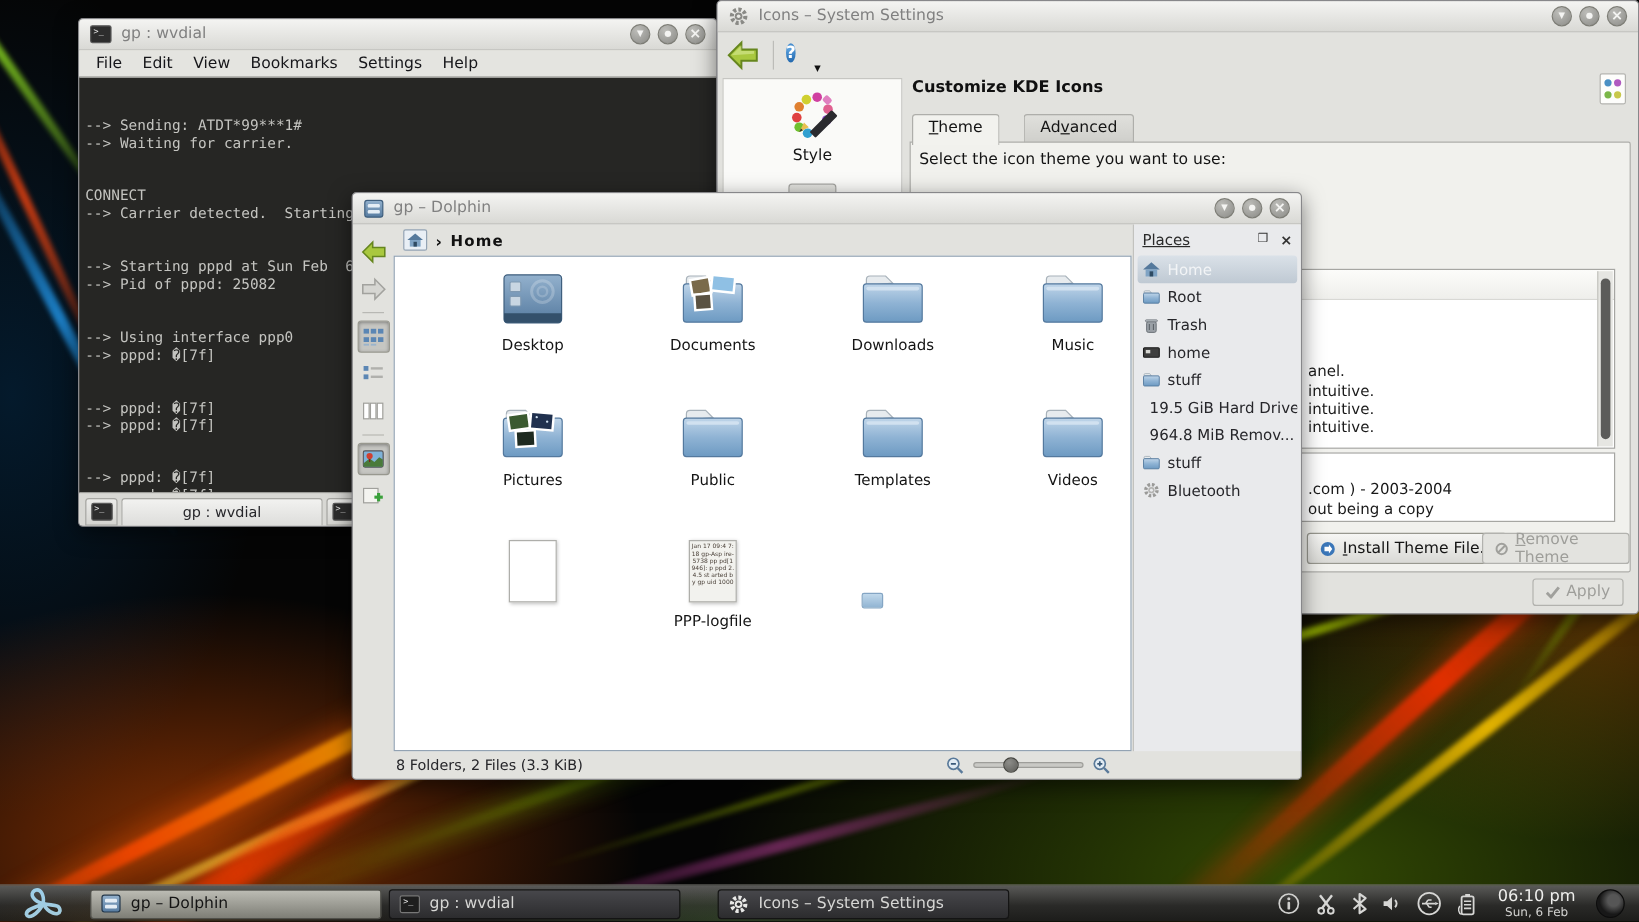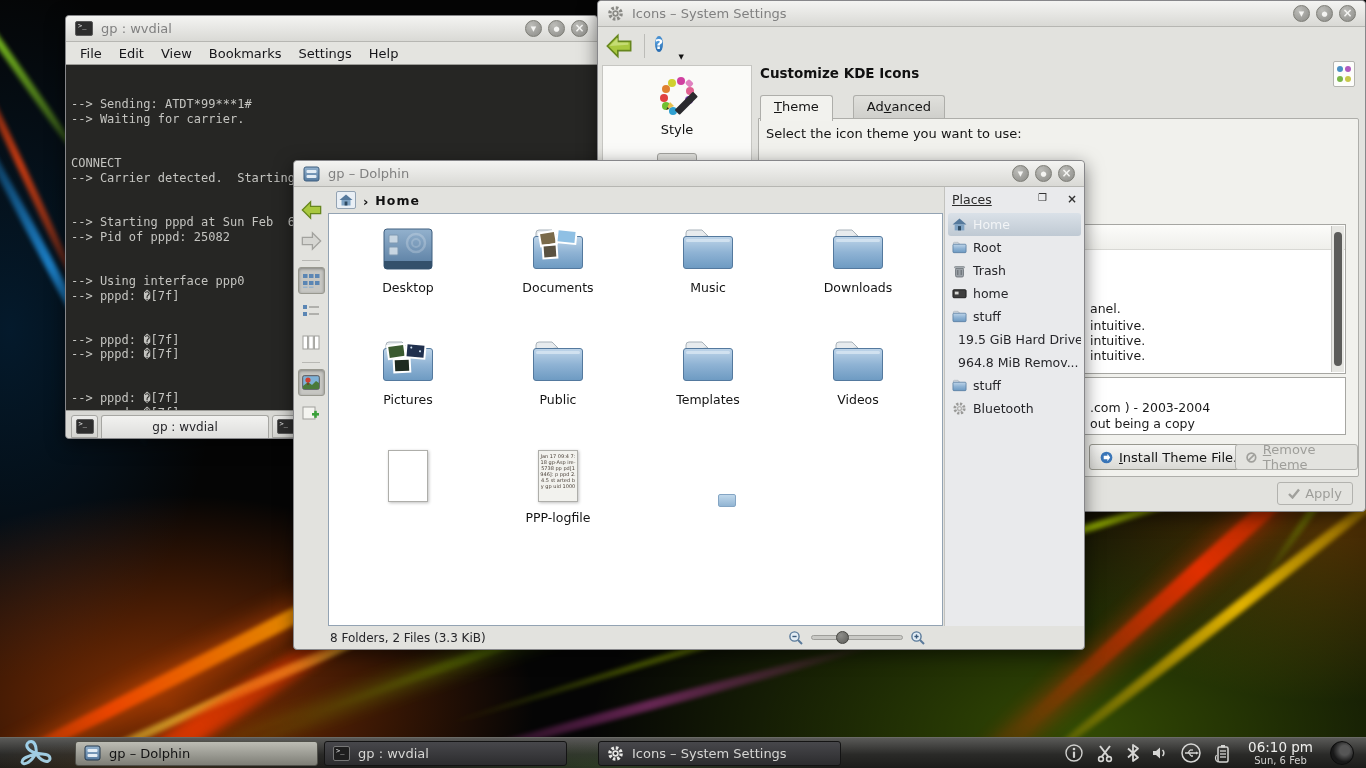--- a/index.html
+++ b/index.html
@@ -144,38 +144,38 @@
   .dtool.pressed { background:#c6c6c2; box-shadow:inset 0 1px 3px rgba(0,0,0,.35);
                    border:1px solid #98988f; }
   .d-toolsep { width:18px; height:1px; background:#b8b8b4; margin:4px 0; }
   .d-center { flex:1; display:flex; flex-direction:column; min-width:0; }
   .crumb-bar { height:26px; display:flex; align-items:center; gap:7px; padding:0 8px; }
   .crumb-home { width:20px; height:18px; background:#e9eff5; border:1px solid #93a3b3;
                 border-radius:2px; display:flex; align-items:center; justify-content:center; }
   .crumb-sep::before { content:"›"; font-weight:bold; font-size:13px; color:#111; }
   .crumb-label { font-weight:bold; font-size:12.5px; color:#111; letter-spacing:1px; }
   .dview { flex:1; background:#fff; border:1px solid #93a3b3; margin-right:1px;
-           position:relative; overflow:hidden; }
+           position:relative; overflow:hidden;padding-left:36px; }
   .icon-grid { display:grid; grid-template-columns:repeat(4,150px); grid-auto-rows:112px;
                padding:10px 0 0 4px; }
   .cell { display:flex; flex-direction:column; align-items:center; padding-top:2px; }
   .cell .label { margin-top:8px; font-size:12.5px; color:#141414; text-align:center; }
   .doc-icon { width:40px; height:52px; background:#fff; border:1px solid #aeaeaa;
               box-shadow:1px 1px 3px rgba(0,0,0,.25); }
   .doc-icon.preview { background:#f2f2ee; font-size:5px; line-height:6px; color:#4a4038;
                       padding:2px 1px; overflow:hidden; word-break:break-all; text-align:center; }
   .sel-label { margin-top:6px; border:1px solid #7d9fc0; border-radius:4px; background:#fff;
                padding:0 3px; font-size:12.5px; line-height:15px; color:#141414;
                text-align:center; }
   .artifact { position:absolute; left:389px; top:280px; width:18px; height:13px;
               border:1px solid #6f96ba; border-radius:2px; opacity:.85;
               background:linear-gradient(#b6d2e8,#7fa8cc); }
   .places { width:140px; background:#e9eaec; border-left:1px solid #c2c2be; display:flex;
             flex-direction:column; padding:3px 3px; }
-  .places-header { display:flex; align-items:flex-start; gap:14px; padding:2px 4px 6px;
+  .places-header { display:flex; align-items:center; gap:4px; padding:2px 4px 6px;
                    font-size:12.5px; color:#2a2a2a; }
   .places-header .ph-title { text-decoration:underline; }
   .ph-btn { margin-left:auto; color:#333; font-size:10px; font-weight:bold; }
   .ph-btn.close { margin-left:6px; font-size:12px; }
   .place { display:flex; align-items:center; gap:6px; height:23px; padding:0 4px;
            font-size:12.5px; color:#26262a; border-radius:3px; white-space:nowrap;
            overflow:hidden; }
   .place.selected { background:linear-gradient(#dae1e8,#bfc9d3); color:#f2f4f6; }
   .dstatus { height:23px; display:flex; align-items:center; padding:0 10px 0 36px;
              font-size:12px; color:#26262a; border-radius:0 0 4px 4px; }
@@ -510,29 +510,29 @@
                   </g>
               </svg>
               <span class="label">Documents</span>
             </div>
             <div class="cell">
               <svg width="56" height="46" viewBox="0 0 56 46">
                 <path d="M6 12 V7 q0-3 3-3 h13 l6 6 z" fill="#e7ebee" stroke="#a8b2ba"></path>
                 <rect x="3.5" y="10.5" width="49" height="32" rx="2.5" fill="url(#foldg)" stroke="#54799e"></rect>
                 <rect x="6" y="13" width="44" height="3" rx="1.5" fill="#d8e6f2" opacity=".8"></rect>
               </svg>
-              <span class="label">Music</span>
+              <span class="label">Downloads</span>
             </div>
             <div class="cell">
               <svg width="56" height="46" viewBox="0 0 56 46">
                 <path d="M6 12 V7 q0-3 3-3 h13 l6 6 z" fill="#e7ebee" stroke="#a8b2ba"></path>
                 <rect x="3.5" y="10.5" width="49" height="32" rx="2.5" fill="url(#foldg)" stroke="#54799e"></rect>
                 <rect x="6" y="13" width="44" height="3" rx="1.5" fill="#d8e6f2" opacity=".8"></rect>
               </svg>
-              <span class="label">Downloads</span>
+              <span class="label">Music</span>
             </div>
             <div class="cell">
               <svg width="56" height="46" viewBox="0 0 56 46">
                 <path d="M6 12 V7 q0-3 3-3 h13 l6 6 z" fill="#e7ebee" stroke="#a8b2ba"></path>
                 <rect x="3.5" y="10.5" width="49" height="32" rx="2.5" fill="url(#foldg)" stroke="#54799e"></rect>
                 <g transform="rotate(-8 16 14)">
                     <rect x="8" y="7" width="17" height="13" fill="#3a5a30" stroke="#fff" stroke-width="2"></rect>
                   </g>
                 <g transform="rotate(5 36 13)">
                     <rect x="26" y="6" width="19" height="14" fill="#20304e" stroke="#fff" stroke-width="2"></rect>

